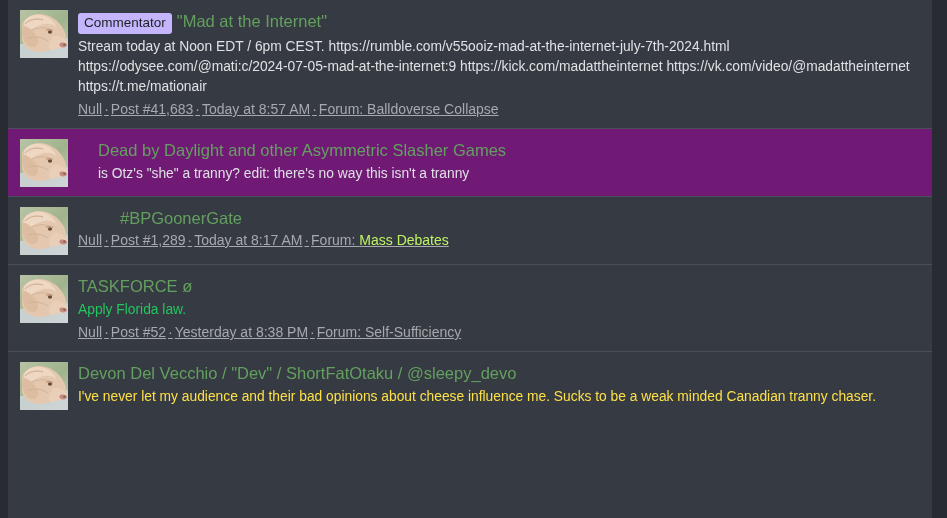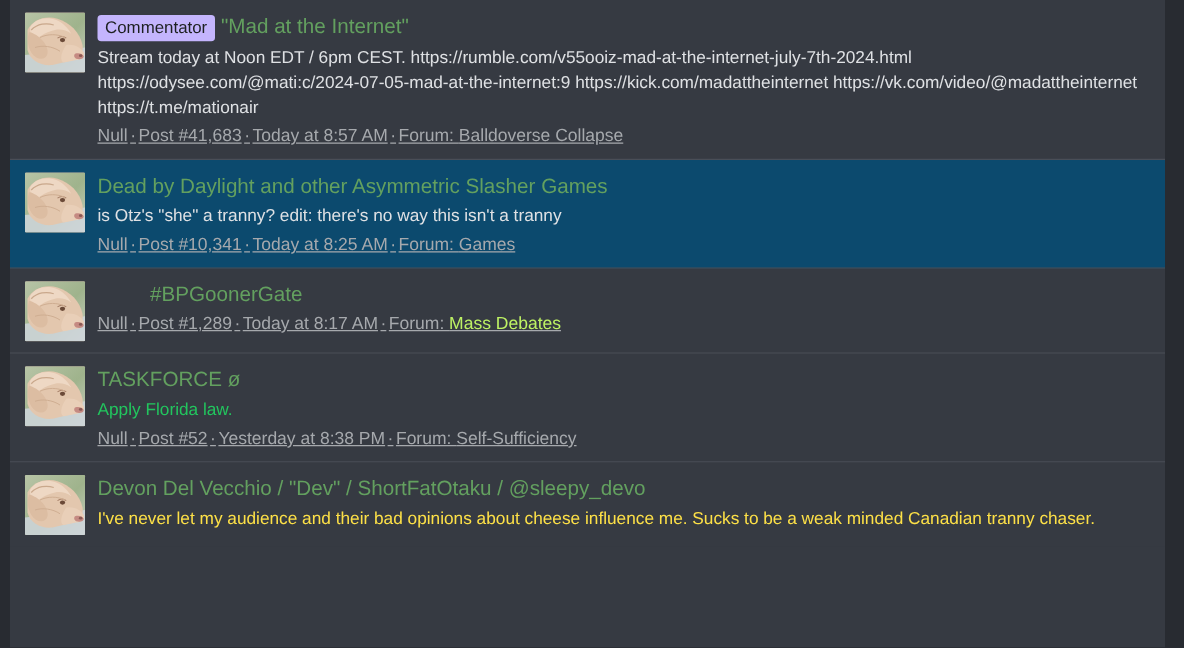--- a/index.html
+++ b/index.html
@@ -163,21 +163,21 @@
       <div class="title-line">
         <span class="badge" style="background: #c4b5fd; color: rgb(29, 32, 33);">Commentator</span><a class="title" href="#" style="color: rgb(99, 160, 95);">"Mad at the Internet"</a>
       </div>
       <div class="snippet" style="color: rgb(223, 225, 228);">Stream today at Noon EDT / 6pm CEST. https://rumble.com/v55ooiz-mad-at-the-internet-july-7th-2024.html https://odysee.com/@mati:c/2024-07-05-mad-at-the-internet:9 https://kick.com/madattheinternet https://vk.com/video/@madattheinternet https://t.me/mationair</div>
       <div class="meta" style="color: rgb(166, 169, 173);">
         <a class="author-link" href="#" style="color: rgb(166, 169, 173);">Null</a><span class="sep">·</span><span>Post #41,683</span><span class="sep">·</span><span>Today at 8:57 AM</span><span class="sep">·</span><span>Forum: </span><a class="forum-link" href="#" style="color: rgb(166, 169, 173);">Balldoverse Collapse</a>
       </div>
     </div>
   </div>
 
-  <div class="post" style="background: #0c4a6e; border-bottom-color: rgb(74, 78, 87);">
+  <div class="post" style="background: #701a75; border-bottom-color: rgb(74, 78, 87); gap: 20px;">
     <div class="avatar">
       <svg viewBox="0 0 48 48" xmlns="http://www.w3.org/2000/svg">
         <defs>
           <linearGradient id="gbg" x1="0" y1="0" x2="1" y2="1">
             <stop offset="0" stop-color="#b7c4a6"></stop>
             <stop offset="0.55" stop-color="#9fb38c"></stop>
             <stop offset="1" stop-color="#c8cfc2"></stop>
           </linearGradient>
         </defs>
         <rect x="0" y="0" width="48" height="48" fill="url(#gbg)"></rect>
@@ -193,23 +193,20 @@
         <path d="M5 14 C10 9 17 8 23 10" stroke="#c9a88c" stroke-width="1" fill="none"></path>
         <path d="M12 20 C18 17 26 17 32 20" stroke="#cfae92" stroke-width="0.8" fill="none"></path>
         <path d="M8 28 C14 26 22 27 28 31" stroke="#cfae92" stroke-width="0.8" fill="none"></path>
       </svg>
     </div>
     <div class="post-body">
       <div class="title-line">
         <a class="title" href="#" style="color: rgb(99, 160, 95);">Dead by Daylight and other Asymmetric Slasher Games</a>
       </div>
       <div class="snippet" style="color: rgb(223, 225, 228);">is Otz's "she" a tranny? edit: there's no way this isn't a tranny</div>
-      <div class="meta" style="color: rgb(166, 169, 173);">
-        <a class="author-link" href="#" style="color: rgb(166, 169, 173);">Null</a><span class="sep">·</span><span>Post #10,341</span><span class="sep">·</span><span>Today at 8:25 AM</span><span class="sep">·</span><span>Forum: </span><a class="forum-link" href="#" style="color: rgb(166, 169, 173);">Games</a>
-      </div>
     </div>
   </div>
 
   <div class="post" style="background: rgb(54, 58, 66); border-bottom-color: rgb(74, 78, 87);">
     <div class="avatar">
       <svg viewBox="0 0 48 48" xmlns="http://www.w3.org/2000/svg">
         <defs>
           <linearGradient id="gbg" x1="0" y1="0" x2="1" y2="1">
             <stop offset="0" stop-color="#b7c4a6"></stop>
             <stop offset="0.55" stop-color="#9fb38c"></stop>

